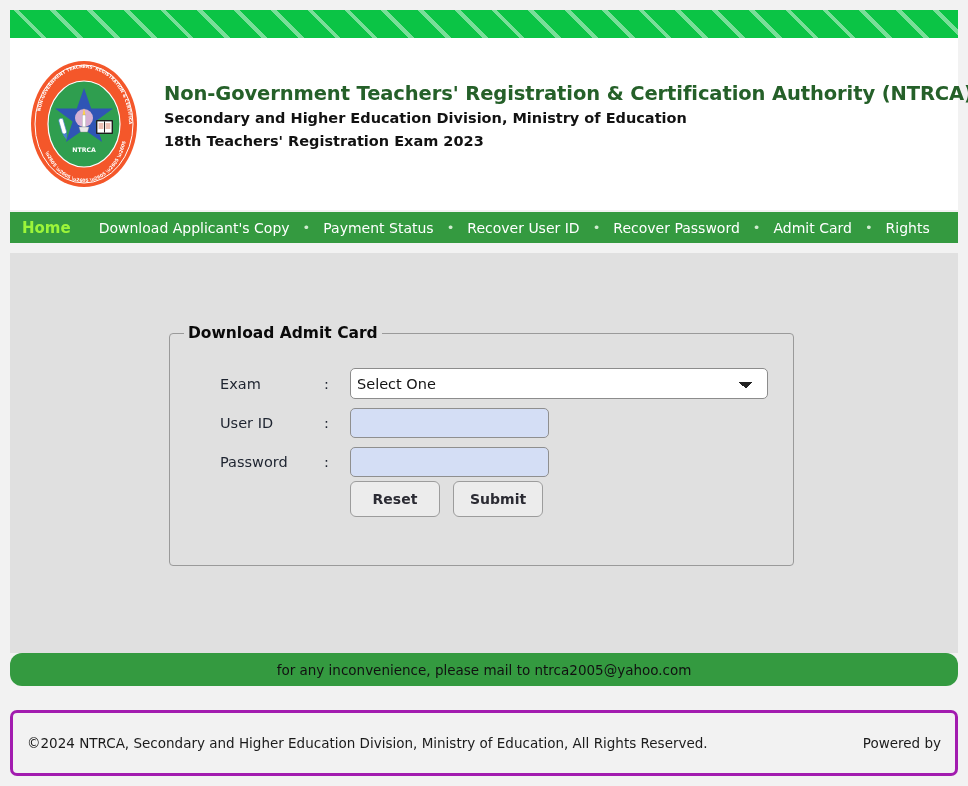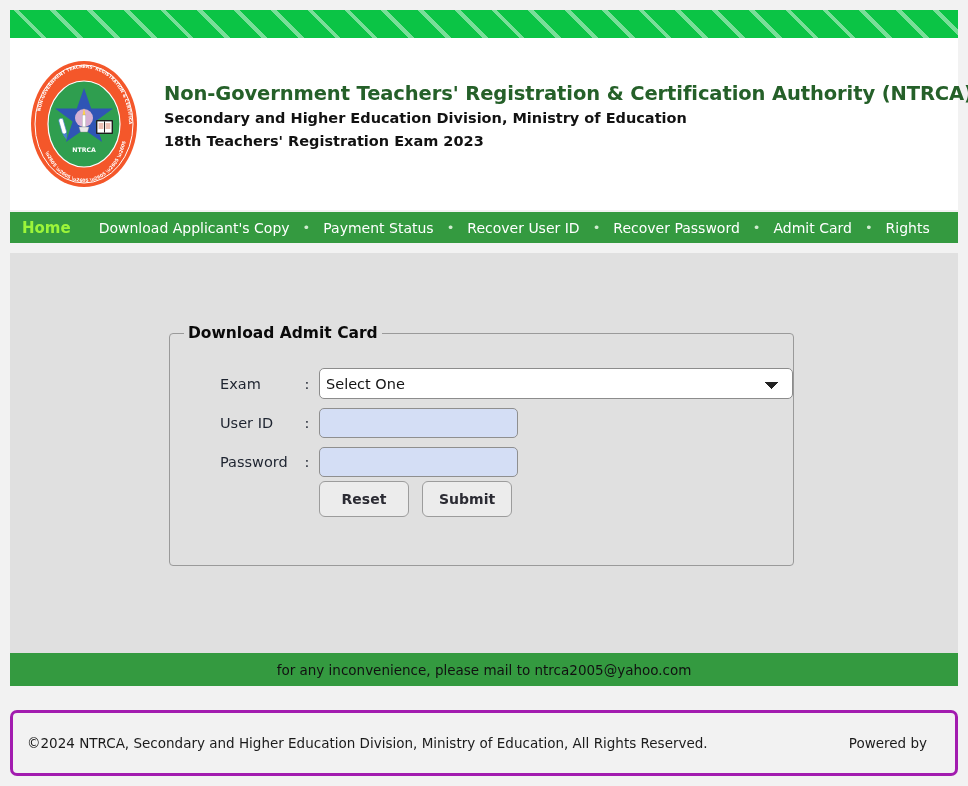--- a/index.html
+++ b/index.html
@@ -171,21 +171,21 @@
     width: 104px;
     padding-left: 0;
   }
   .colon {
     font-size: 14.5px;
     color: #1e2430;
     width: 26px;
   }
 
   select.exam-select {
-    width: 474px;
+    width: 418px;
     height: 31px;
     font-size: 14.5px;
     font-family: "DejaVu Sans", "Liberation Sans", sans-serif;
     color: #131313;
     background: #ffffff;
     border: 1px solid #8c8c8c;
     border-radius: 5px;
     padding: 2px 6px;
     box-sizing: border-box;
     -webkit-appearance: none;
@@ -237,20 +237,21 @@
     top: 653px;
     width: 948px;
     height: 33px;
     background: #349a40;
     color: #111111;
     font-size: 13.5px;
     display: flex;
     align-items: center;
     justify-content: center;
     box-sizing: border-box;
+    border-radius: 12px;
   }
 
   
   .copyright-box {
     position: absolute;
     left: 10px;
     top: 710px;
     width: 948px;
     height: 66px;
     box-sizing: border-box;
@@ -262,21 +263,20 @@
     padding: 0 14px;
   }
   .copy-text {
     font-size: 13.5px;
     color: #1b1b1b;
     flex: 1 1 auto;
   }
   .powered-by {
     font-size: 13.5px;
     color: #1b1b1b;
-    margin-right: 14px;
   }
   .teletalk-logo {
     width: 96px;
     height: 48px;
     background: #ffffff;
     border: 1px solid #b9b9b9;
     border-radius: 5px;
     position: relative;
     overflow: hidden;
     flex: 0 0 auto;

